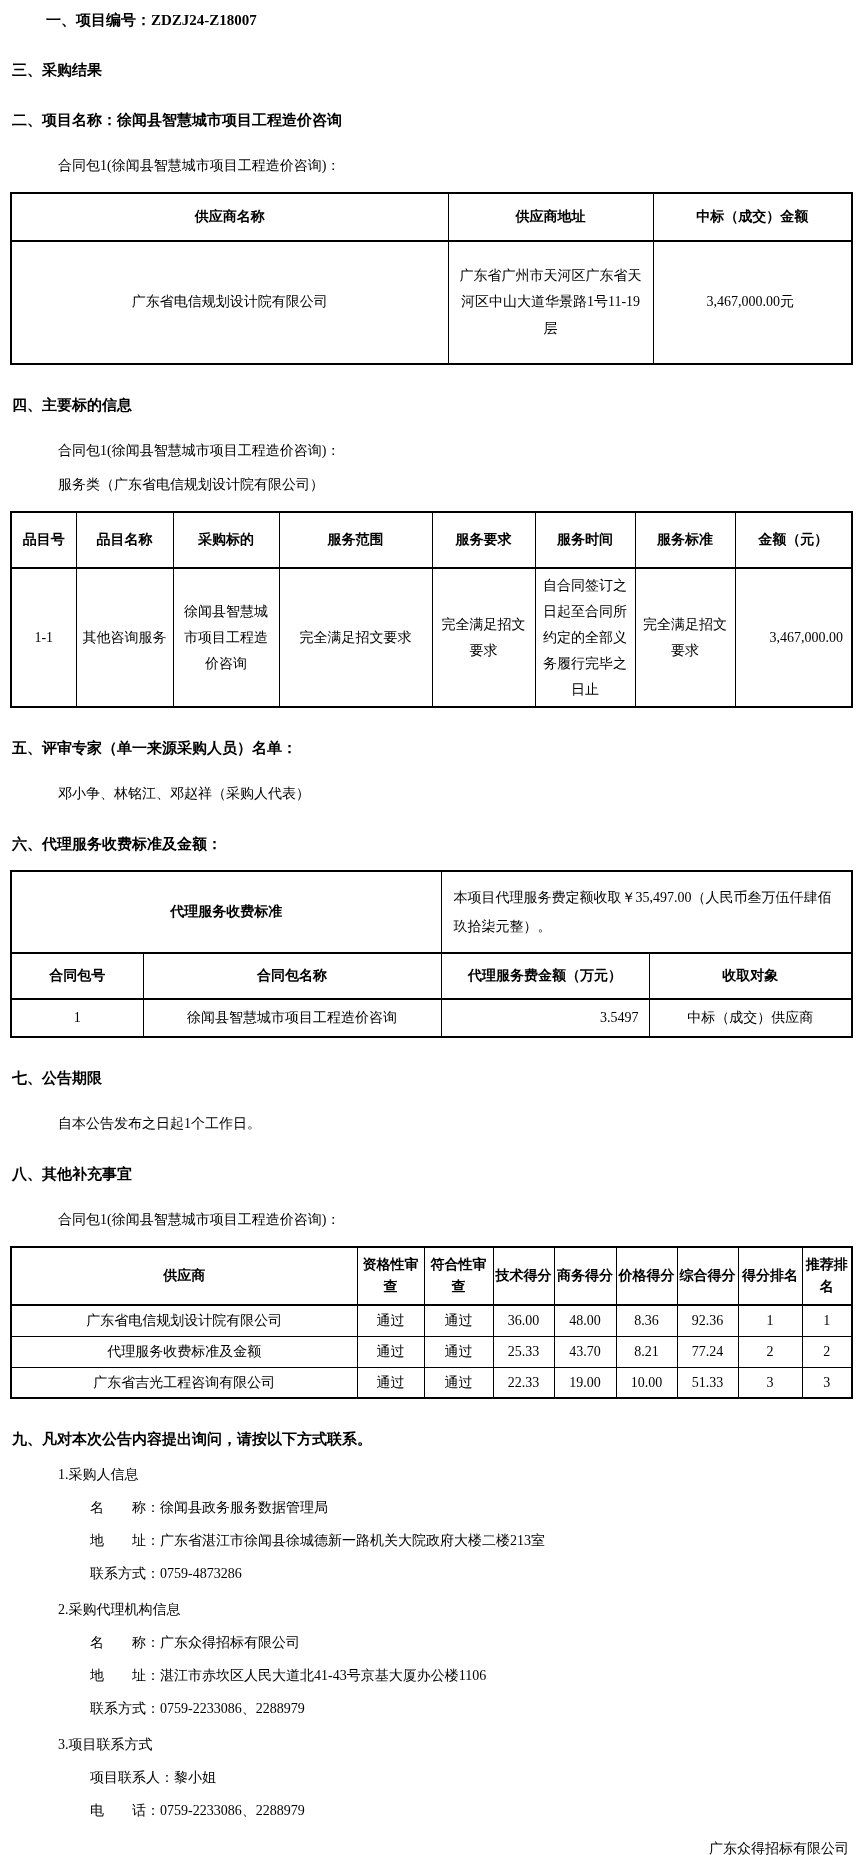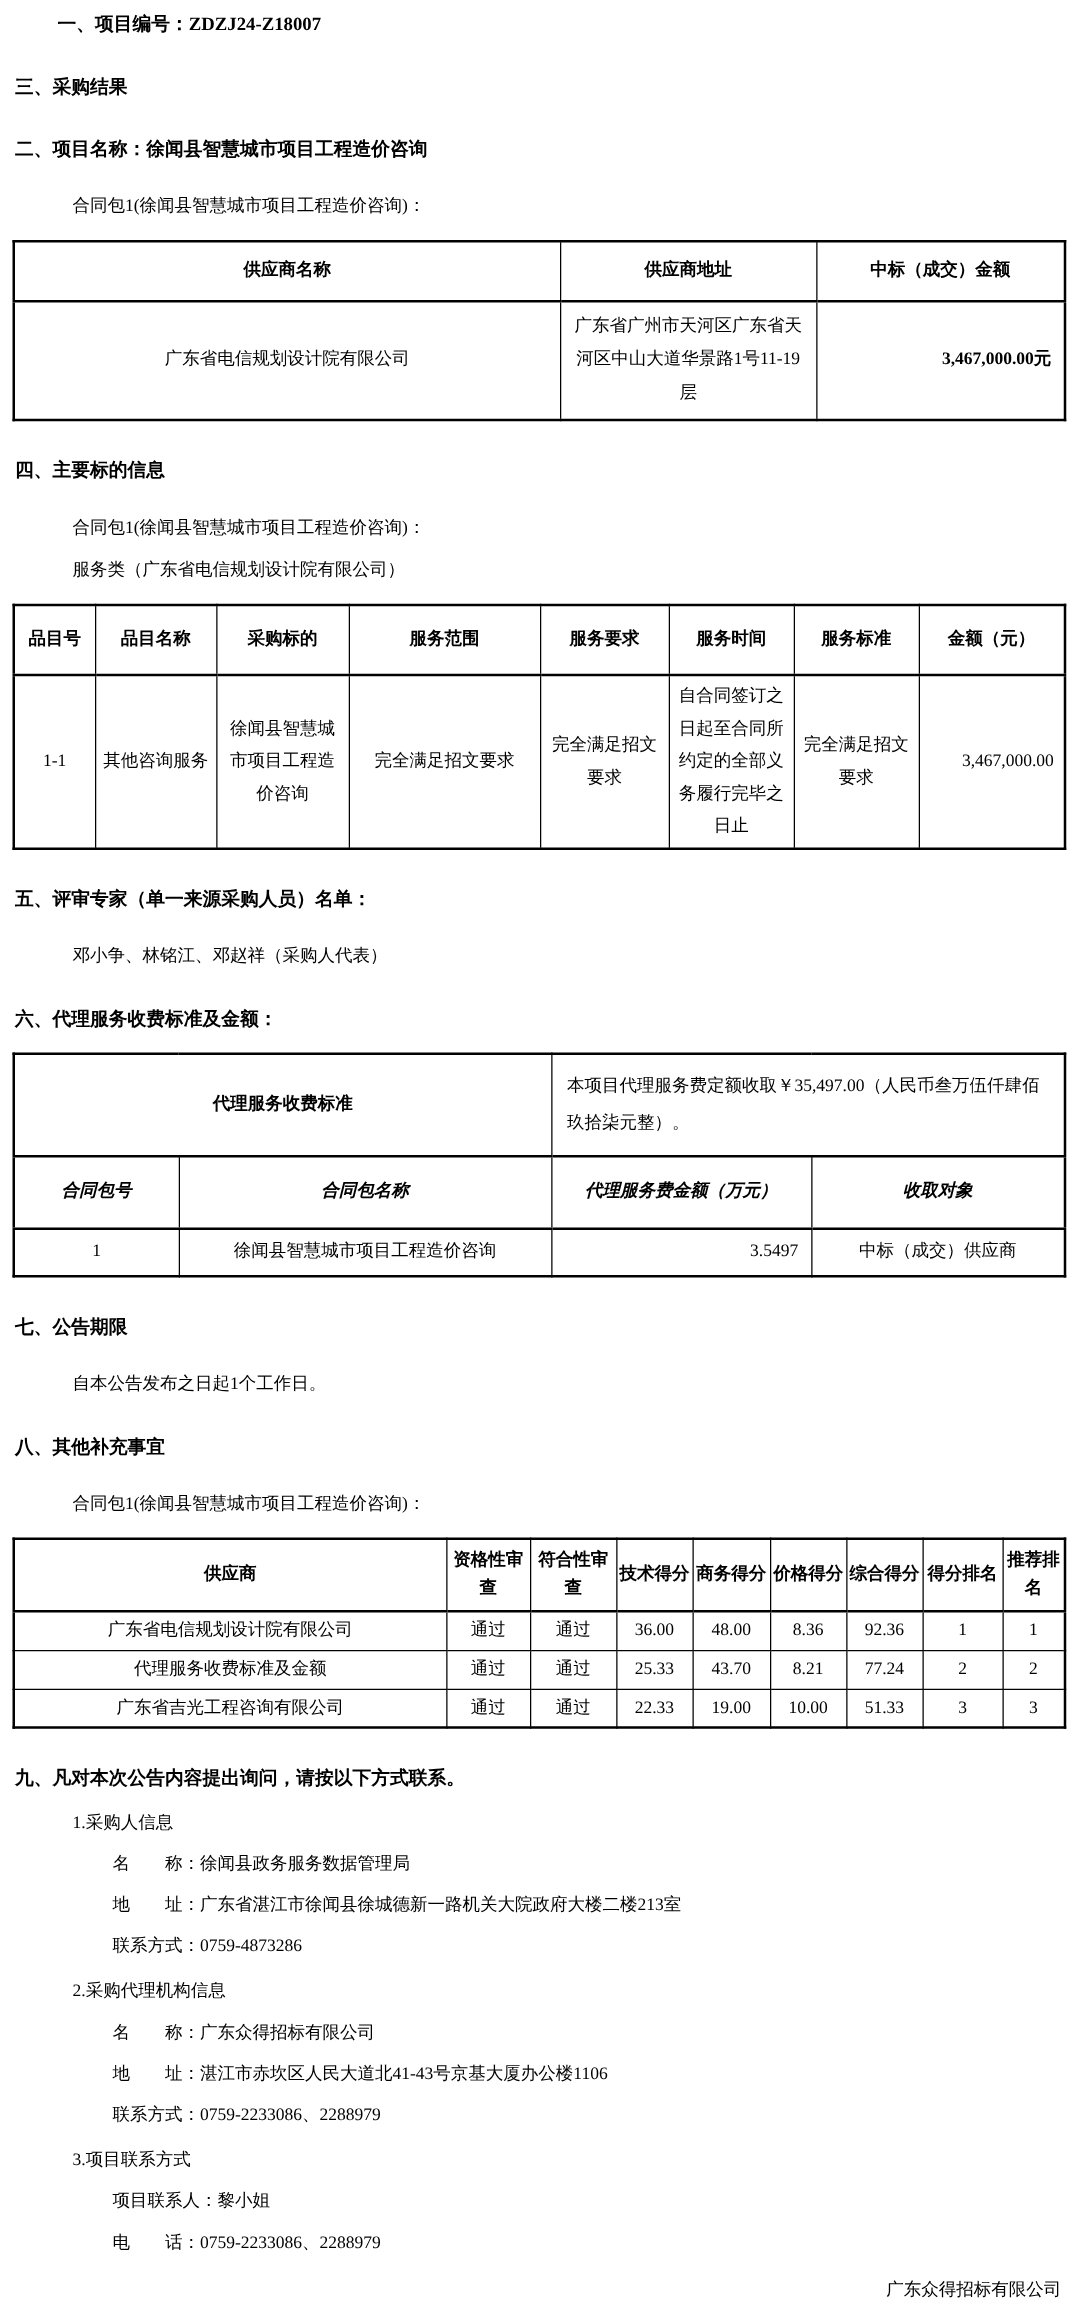--- a/index.html
+++ b/index.html
@@ -35,31 +35,31 @@
     padding: 4px 6px;
     text-align: center;
     vertical-align: middle;
     font-weight: normal;
     word-break: break-all;
   }
   .tbl th { font-weight: bold; }
   .tbl tr.head th { border-bottom: 2px solid #000; }
   
   .result tr.head th { height: 48px; }
-  .result td { height: 95px; line-height: 1.9; }
-  .result td.num { text-align: right; padding-right: 10px; font-weight: bold; }
+  .result td { height: 123px; line-height: 1.9; }
+  .result td.num { padding-right: 10px; }
   
   .items tr.head th { height: 56px; line-height: 1.6; }
   .items td { height: 132px; line-height: 1.85; }
   .items td.num { text-align: right; padding-right: 8px; }
   
   .fee tr.std td { height: 82px; border-bottom: 2px solid #000; }
   .fee td.std-label { font-weight: bold; }
   .fee td.std-value { text-align: left; padding: 0 12px; line-height: 2.1; }
-  .fee tr.head th { height: 58px; font-style: italic; }
+  .fee tr.head th { height: 46px; }
   .fee tr.data td { height: 38px; }
   .fee td.num { text-align: right; padding-right: 10px; }
   
   .score tr.head th { height: 58px; line-height: 1.6; padding: 4px 2px; }
   .score td { height: 31px; }
   
   .footer-line { text-align: right; margin: 13px 2px 0 0; }
   .footer-line.agency { margin-top: 18px; }
 </style>
 </head>

